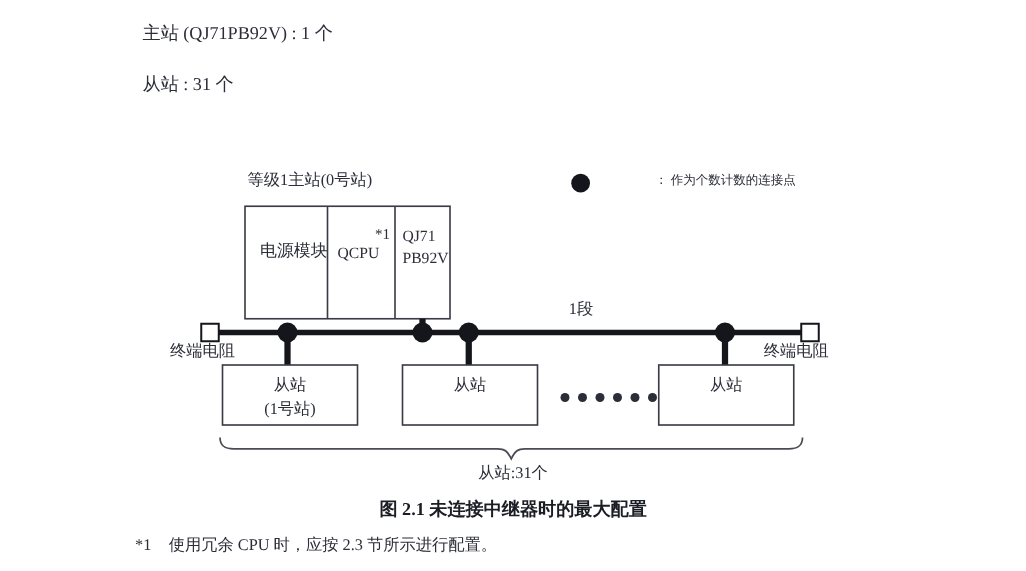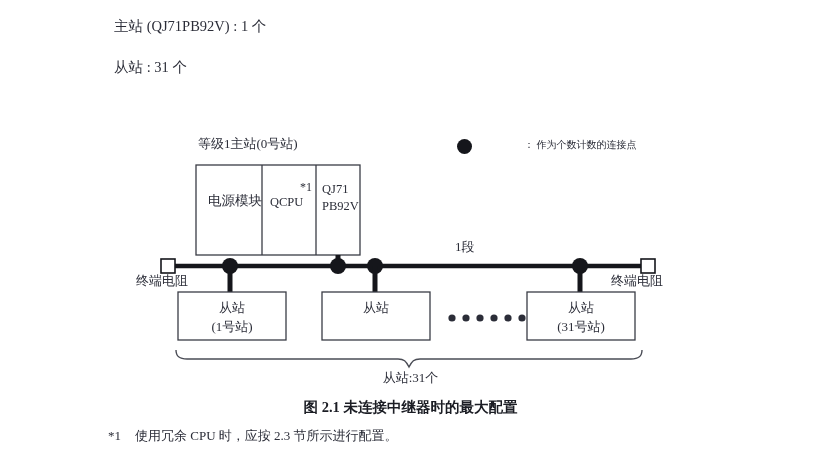--- a/index.html
+++ b/index.html
@@ -202,21 +202,20 @@
 
   <div id="slave1-label" class="slave-label">
     <div>从站</div>
     <div>(1号站)</div>
   </div>
   <div id="slave2-label" class="slave-label">
     <div>从站</div>
   </div>
   <div id="slave31-label" class="slave-label">
     <div>从站</div>
-    <div>(31号站)</div>
   </div>
 
   <div id="brace-label" class="lbl lbl-center">从站:31个</div>
 </div>
 
 <div id="figure-caption">图 2.1  未连接中继器时的最大配置</div>
 
 <div id="footnote">
   <span class="fn-mark">*1</span><span>使用冗余 CPU 时，应按 2.3 节所示进行配置。</span>
 </div>

